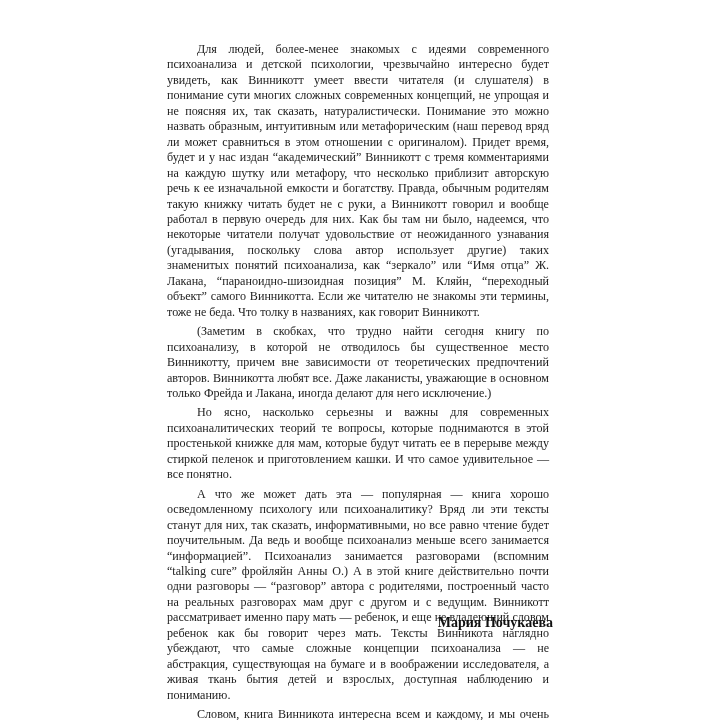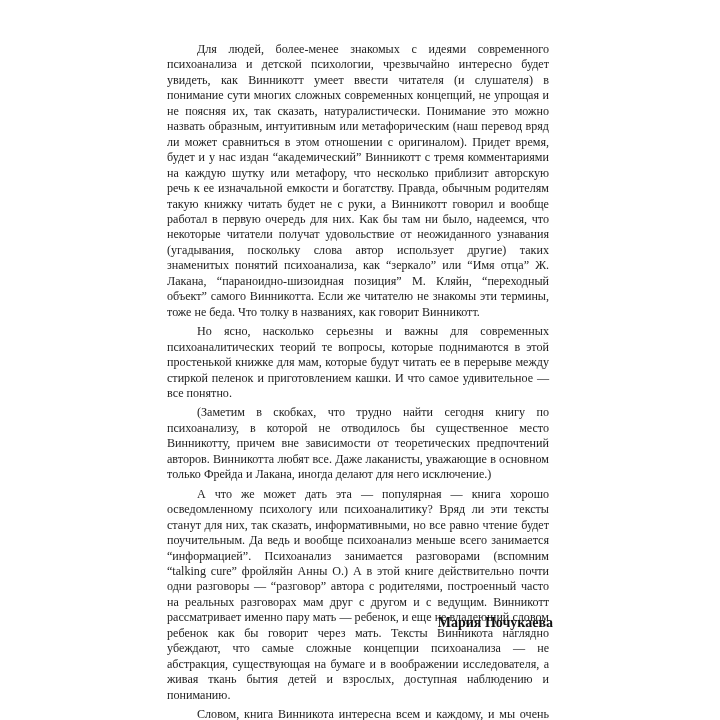--- a/index.html
+++ b/index.html
@@ -39,19 +39,19 @@
       font-weight: bold;
       font-size: 14px;
       color: #111111;
     }
   </style>
 </head>
 <body>
 
 <div class="page">
   <p class="para">Для людей, более-менее знакомых с идеями современного психоанализа и детской психологии, чрезвычайно интересно будет увидеть, как Винникотт умеет ввести читателя (и слушателя) в понимание сути многих сложных современных концепций, не упрощая и не поясняя их, так сказать, натуралистически. Понимание это можно назвать образным, интуитивным или метафорическим (наш перевод вряд ли может сравниться в этом отношении с оригиналом). Придет время, будет и у нас издан “академический” Винникотт с тремя комментариями на каждую шутку или метафору, что несколько приблизит авторскую речь к ее изначальной емкости и богатству. Правда, обычным родителям такую книжку читать будет не с руки, а Винникотт говорил и вообще работал в первую очередь для них. Как бы там ни было, надеемся, что некоторые читатели получат удовольствие от неожиданного узнавания (угадывания, поскольку слова автор использует другие) таких знаменитых понятий психоанализа, как “зеркало” или “Имя отца” Ж. Лакана, “параноидно-шизоидная позиция” М. Кляйн, “переходный объект” самого Винникотта. Если же читателю не знакомы эти термины, тоже не беда. Что толку в названиях, как говорит Винникотт.</p>
+  <p class="para">(Заметим в скобках, что трудно найти сегодня книгу по психоанализу, в которой не отводилось бы существенное место Винникотту, причем вне зависимости от теоретических предпочтений авторов. Винникотта любят все. Даже лаканисты, уважающие в основном только Фрейда и Лакана, иногда делают для него исключение.)</p>
   <p class="para">Но ясно, насколько серьезны и важны для современных психоаналитических теорий те вопросы, которые поднимаются в этой простенькой книжке для мам, которые будут читать ее в перерыве между стиркой пеленок и приготовлением кашки. И что самое удивительное — все понятно.</p>
-  <p class="para">(Заметим в скобках, что трудно найти сегодня книгу по психоанализу, в которой не отводилось бы существенное место Винникотту, причем вне зависимости от теоретических предпочтений авторов. Винникотта любят все. Даже лаканисты, уважающие в основном только Фрейда и Лакана, иногда делают для него исключение.)</p>
   <p class="para">А что же может дать эта — популярная — книга хорошо осведомленному психологу или психоаналитику? Вряд ли эти тексты станут для них, так сказать, информативными, но все равно чтение будет поучительным. Да ведь и вообще психоанализ меньше всего занимается “информацией”. Психоанализ занимается разговорами (вспомним “talking cure” фройляйн Анны О.) А в этой книге действительно почти одни разговоры — “разговор” автора с родителями, построенный часто на реальных разговорах мам друг с другом и с ведущим. Винникотт рассматривает именно пару мать — ребенок, и еще не владеющий словом ребенок как бы говорит через мать. Тексты Винникота наглядно убеждают, что самые сложные концепции психоанализа — не абстракция, существующая на бумаге и в воображении исследователя, а живая ткань бытия детей и взрослых, доступная наблюдению и пониманию.</p>
   <p class="para">Словом, книга Винникота интересна всем и каждому, и мы очень рекомендуем Вам ее прочесть, особенно если Вы обладаете некоторым любопытством и желанием интересно и радостно жить вместе со своими детьми.</p>
 </div>
 
 <div class="signature">Мария Почукаева</div>
 
 </body></html>

